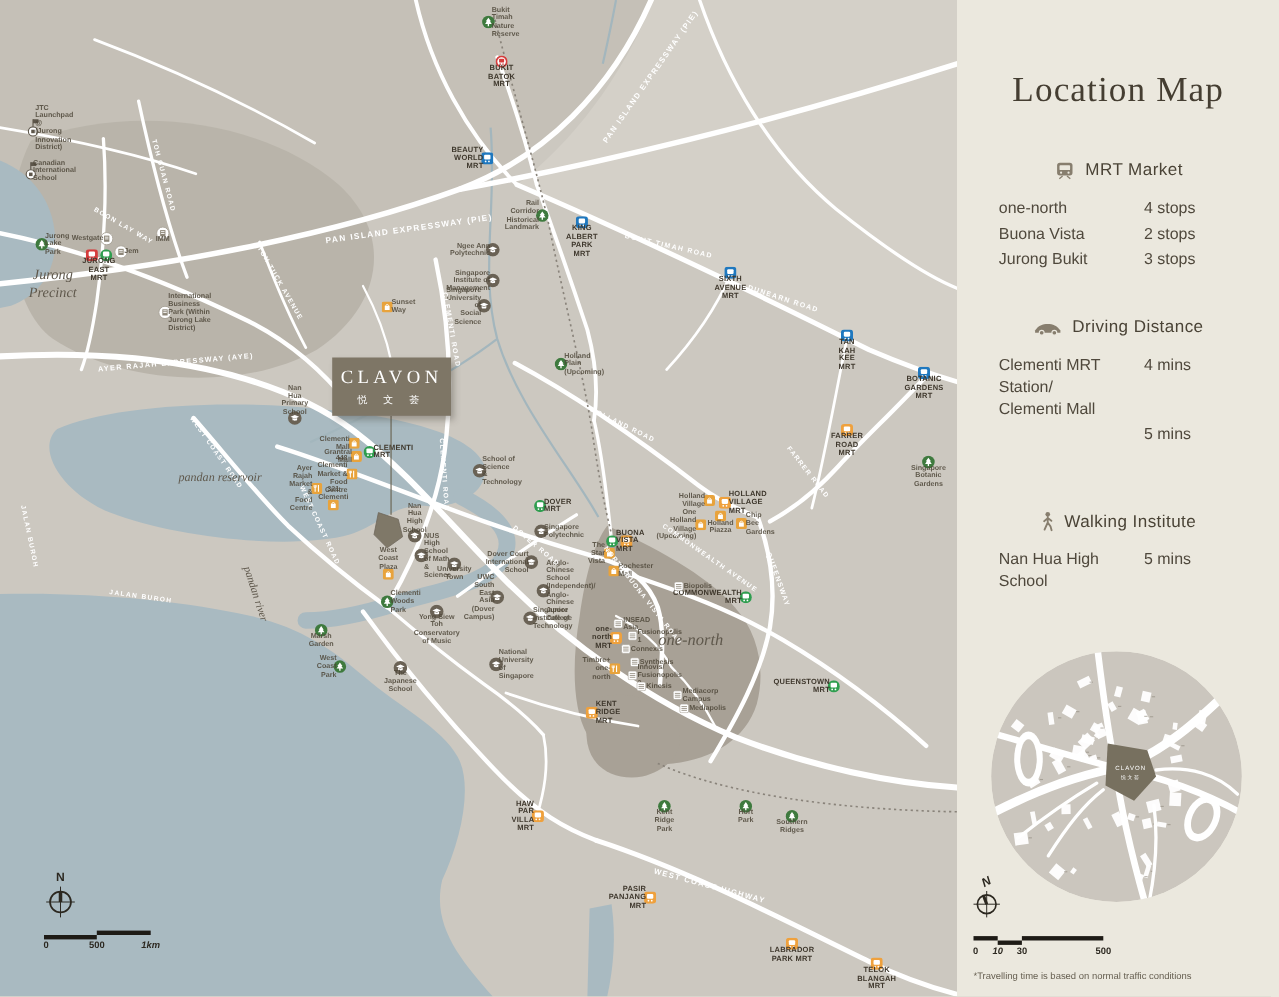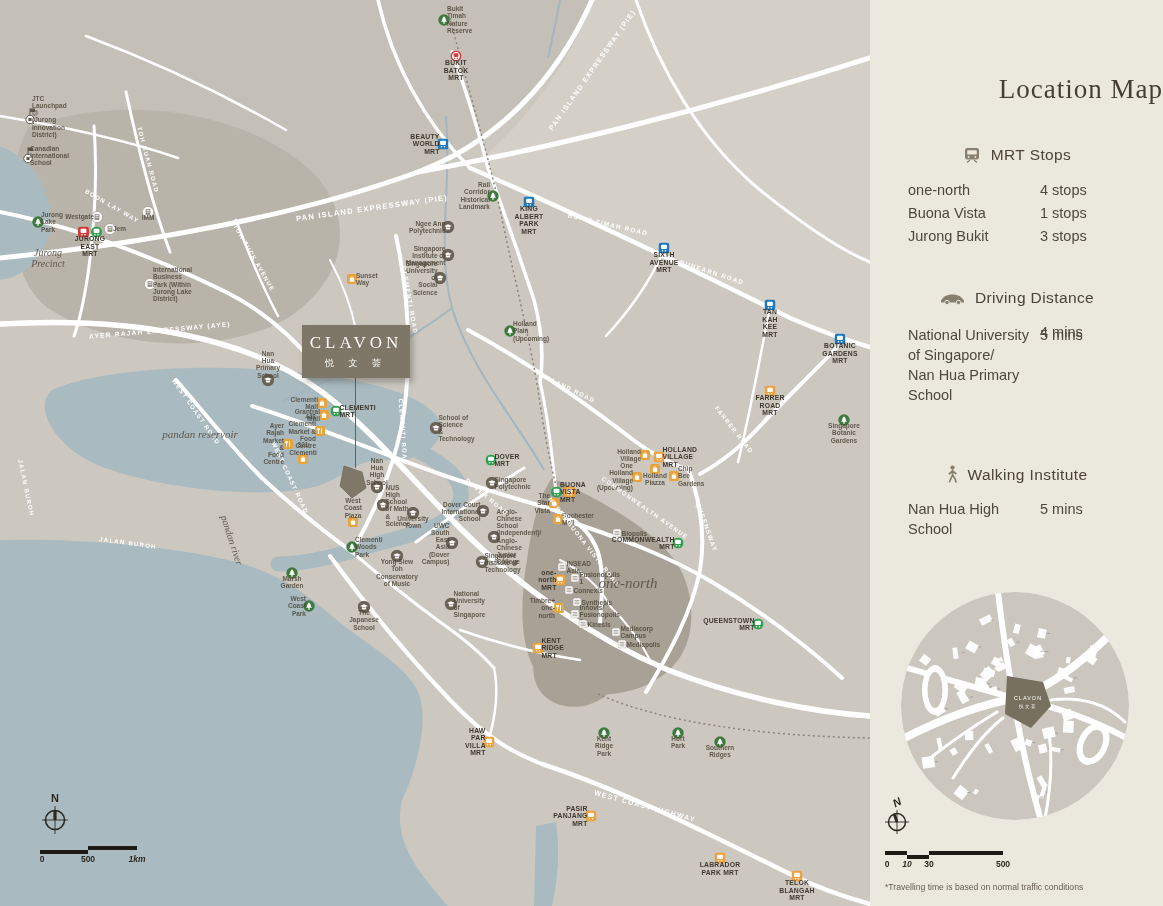--- a/index.html
+++ b/index.html
@@ -27,22 +27,22 @@
   #leader{position:absolute;left:355px;top:378px;width:1px;height:90px;background:#68614f;z-index:5;}
   .compass{position:absolute;display:flex;flex-direction:column;align-items:center;color:#2c2820;}
   .compass .n{font-weight:bold;font-size:11px;margin-bottom:1px;}
   .scalebar{position:absolute;}
   .scalebar .bars{position:relative;height:8px;}
   .scalebar .seg{position:absolute;height:4px;background:#1e1b16;}
   .scalebar .ticks{position:relative;height:12px;font-size:8.5px;font-weight:bold;color:#2c2820;}
   .scalebar .tick{position:absolute;transform:translateX(-50%);}
   
   #sidebar{position:absolute;left:870px;top:0;width:293px;height:906px;background:#ebe8de;}
-  #sb-title{position:absolute;top:74px;width:100%;text-align:right;
-            font-family:"Liberation Serif","DejaVu Serif",serif;font-size:27px;color:#453e32;letter-spacing:1px;}
+  #sb-title{position:absolute;top:63px;width:100%;text-align:center;
+            font-family:"Liberation Serif","DejaVu Serif",serif;font-size:32px;color:#453e32;letter-spacing:1px;}
   .sec{position:absolute;width:100%;}
   .sec-head{display:flex;align-items:center;justify-content:center;gap:9px;
             color:#4a4336;font-size:15.5px;letter-spacing:.4px;}
   .rows{position:absolute;width:100%;}
   .srow{position:relative;padding-left:38px;font-size:14.5px;color:#4f483c;line-height:20px;margin-bottom:3px;}
   .srow .slabel{white-space:pre-line;display:inline-block;max-width:128px;}
   .srow .svalue{position:absolute;left:170px;top:0;}
   #inset{position:absolute;left:31px;top:592px;width:228px;height:228px;border-radius:50%;overflow:hidden;}
   #sb-foot{position:absolute;left:15px;top:882px;font-size:8.6px;color:#665f51;}
 </style>
@@ -878,21 +878,21 @@
       <div class="roadlabel" style="left: 26px; top: 488px; font-size: 6px; transform: translate(-50%, -50%) rotate(78deg);">JALAN BUROH</div>
       <div class="roadlabel" style="left: 410px; top: 300px; font-size: 6.3px; transform: translate(-50%, -50%) rotate(80deg);">CLEMENTI ROAD</div>
       <div class="roadlabel" style="left: 403px; top: 432px; font-size: 6px; transform: translate(-50%, -50%) rotate(86deg);">CLEMENTI ROAD</div>
       <div class="roadlabel" style="left: 645px; top: 508px; font-size: 6px; transform: translate(-50%, -50%) rotate(35deg);">COMMONWEALTH AVENUE</div>
       <div class="roadlabel" style="left: 584px; top: 542px; font-size: 6px; transform: translate(-50%, -50%) rotate(52deg);">NORTH BUONA VISTA ROAD</div>
       <div class="roadlabel" style="left: 707px; top: 527px; font-size: 6.3px; transform: translate(-50%, -50%) rotate(70deg);">QUEENSWAY</div>
       <div class="roadlabel" style="left: 734px; top: 430px; font-size: 6px; transform: translate(-50%, -50%) rotate(52deg);">FARRER ROAD</div>
       <div class="roadlabel" style="left: 566px; top: 387px; font-size: 6px; transform: translate(-50%, -50%) rotate(26deg);">HOLLAND ROAD</div>
       <div class="roadlabel" style="left: 487px; top: 497px; font-size: 6px; transform: translate(-50%, -50%) rotate(40deg);">DOVER ROAD</div>
       <div class="roadlabel" style="left: 645px; top: 806px; font-size: 7px; transform: translate(-50%, -50%) rotate(15deg);">WEST COAST HIGHWAY</div>
-      <div class="regionlabel" style="left: 48px; top: 258px; font-size: 10px;">Jurong
+      <div class="regionlabel" style="left: 48px; top: 258px; font-size: 13px;">Jurong
 Precinct</div>
       <div class="regionlabel" style="left: 200px; top: 434px; font-size: 11px;">pandan reservoir</div>
       <div class="regionlabel" style="left: 232px; top: 540px; font-size: 10px; transform: translate(-50%, -50%) rotate(72deg);">pandan river</div>
       <div class="regionlabel" style="left: 628px; top: 583px; font-size: 15px;">one-north</div>
     </div>
 
   <div class="compass" style="left:40px;top:792px;">
     <div class="n">N</div>
     <svg width="30" height="30">
       <line x1="2" y1="15" x2="28" y2="15" stroke="#2c2820" stroke-width="0.9"></line>
@@ -920,43 +920,42 @@
   <div class="sec" style="top:146px;">
     <div class="sec-head">
       <svg width="20" height="17">
         <rect x="3" y="1" width="14" height="11.5" rx="2.5" fill="#877e6e"></rect>
         <rect x="5.2" y="3.2" width="9.6" height="4.4" rx="0.8" fill="#ebe8de"></rect>
         <circle cx="6.6" cy="10" r="1" fill="#ebe8de"></circle>
           <circle cx="13.4" cy="10" r="1" fill="#ebe8de"></circle>
         <line x1="5" y1="15.5" x2="8" y2="13" stroke="#877e6e" stroke-width="1.2"></line>
         <line x1="15" y1="15.5" x2="12" y2="13" stroke="#877e6e" stroke-width="1.2"></line>
       </svg>
-      <span>MRT Stops</span>
+      <span>MRT Market</span>
     </div>
     <div class="rows" style="top:34px;">
         <div class="srow"><span class="slabel">one-north</span><span class="svalue">4 stops</span></div>
-        <div class="srow"><span class="slabel">Buona Vista</span><span class="svalue">1 stops</span></div>
+        <div class="srow"><span class="slabel">Buona Vista</span><span class="svalue">2 stops</span></div>
         <div class="srow"><span class="slabel">Jurong Bukit</span><span class="svalue">3 stops</span></div>
       </div>
   </div>
 
   <div class="sec" style="top:289px;">
     <div class="sec-head">
       <svg width="27" height="15">
         <path d="M2,9.5 C4.5,5 9,3.5 13.5,3.5 C18,3.5 22,5 25,9.5 L25,11.5 L2,11.5 Z" fill="#877e6e"></path>
         <circle cx="8" cy="11.5" r="2.2" fill="#877e6e" stroke="#ebe8de" stroke-width="1"></circle>
         <circle cx="19.5" cy="11.5" r="2.2" fill="#877e6e" stroke="#ebe8de" stroke-width="1"></circle>
       </svg>
       <span>Driving Distance</span>
     </div>
     <div class="rows" style="top:33px;">
-        <div class="srow"><span class="svalue">4 mins</span></div>
-        <div class="srow"><span class="slabel">National University
-of Singapore/
-Nan Hua Primary School</span><span class="svalue">5 mins</span></div>
+        <div class="srow"><span class="slabel">Clementi MRT Station/
+Clementi Mall</span><span class="svalue">4 mins</span></div>
+        <div class="srow"><span class="svalue">5 mins</span></div>
       </div>
   </div>
 
   <div class="sec" style="top:465px;">
     <div class="sec-head">
       <svg width="13" height="19">
         <circle cx="6.5" cy="2.6" r="2.1" fill="#877e6e"></circle>
         <path d="M6.5,5 L6.5,10 M6.5,6 L3.2,8.8 M6.5,6 L9.8,8.5 M6.5,10 L3.6,16.5 M6.5,10 L9,13.5 L10,17" stroke="#877e6e" stroke-width="1.7" fill="none" stroke-linecap="round"></path>
       </svg>
       <span>Walking Institute</span>

